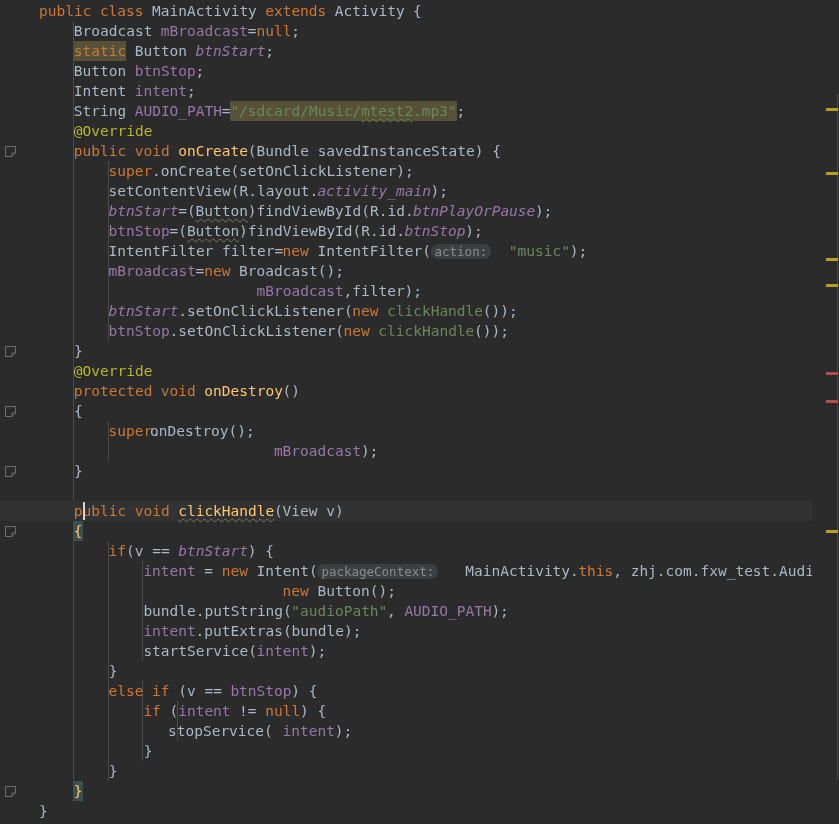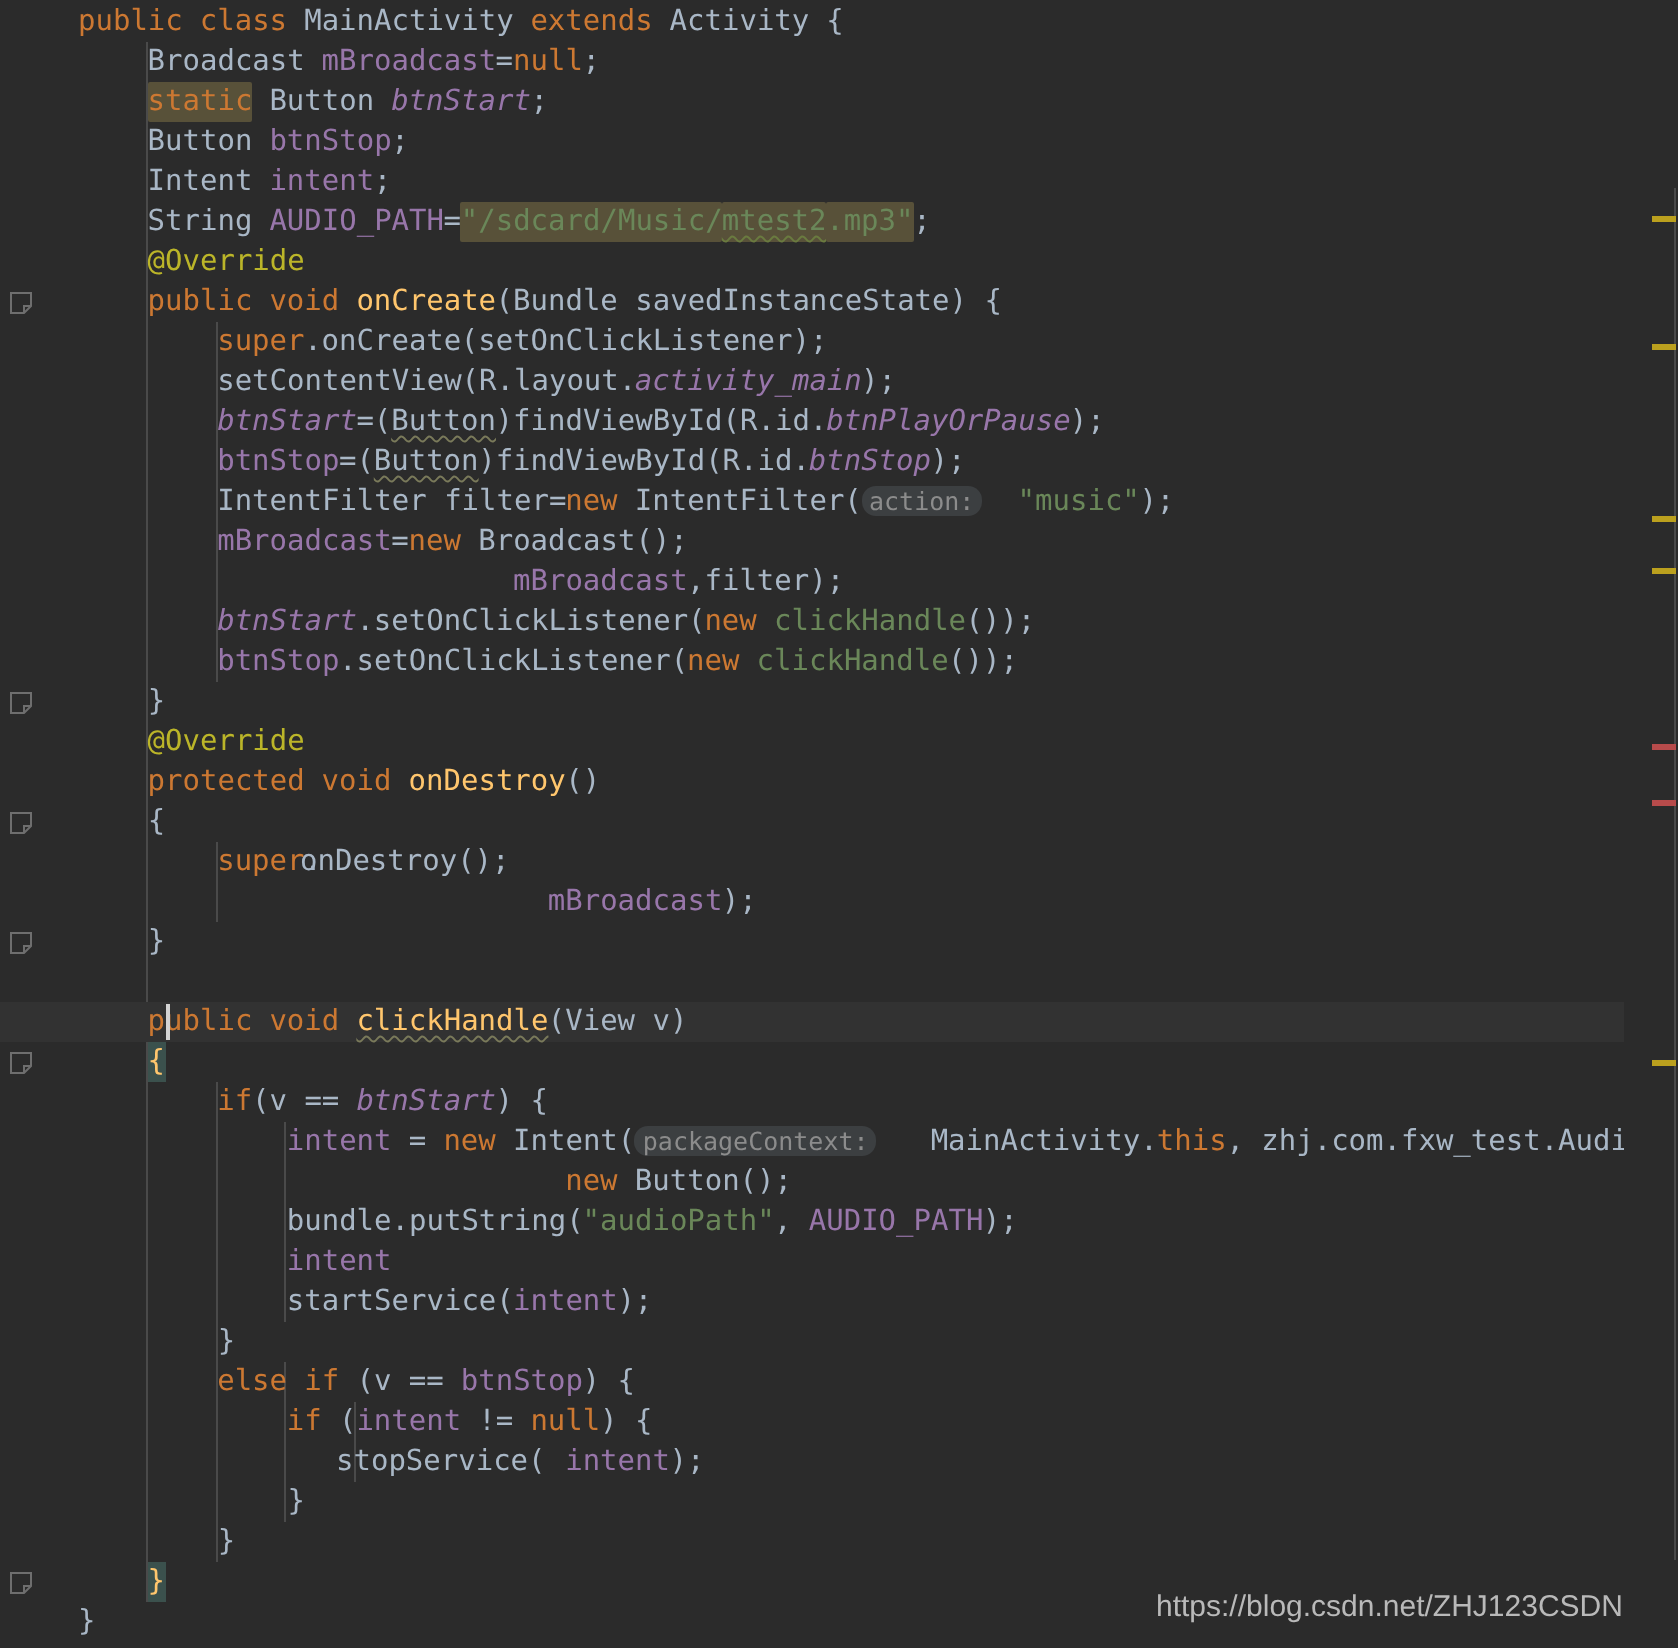--- a/index.html
+++ b/index.html
@@ -188,21 +188,21 @@
         <div class="line" style="top: 421px;"><span class="txt punc" style="left: 39px;">        </span><span class="txt kw" style="left: 108.6px;">super</span><span class="txt punc" style="left: 152.1px;">.</span><span class="txt punc" style="left: 150px;">onDestroy();</span></div>
         <div class="line" style="top: 441px;"><span class="txt punc" style="left: 39px;">        </span><span class="txt fld" style="left: 273.9px;">mBroadcast</span><span class="txt punc" style="left: 360.9px;">);</span></div>
         <div class="line" style="top: 461px;"><span class="txt punc" style="left: 39px;">    }</span></div>
         <div class="line" style="top: 481px;"></div>
         <div class="line" style="top: 501px;"><span class="txt punc" style="left: 39px;">    </span><span class="txt kw" style="left: 73.8px;">public</span><span class="txt punc" style="left: 126px;"> </span><span class="txt kw" style="left: 134.7px;">void</span><span class="txt punc" style="left: 169.5px;"> </span><span class="txt mth wavy-grey" style="left: 178.2px;">clickHandle</span><span class="txt punc" style="left: 273.9px;">(View v)</span></div>
         <div class="line" style="top: 521px;"><span class="txt punc" style="left: 39px;">    </span><span class="txt brace-hl" style="left: 73.8px;">{</span></div>
         <div class="line" style="top: 541px;"><span class="txt punc" style="left: 39px;">        </span><span class="txt kw" style="left: 108.6px;">if</span><span class="txt punc" style="left: 126px;">(v == </span><span class="txt stat" style="left: 178.2px;">btnStart</span><span class="txt punc" style="left: 247.8px;">) {</span></div>
         <div class="line" style="top: 561px;"><span class="txt punc" style="left: 39px;">            </span><span class="txt fld" style="left: 143.4px;">intent</span><span class="txt punc" style="left: 195.6px;"> = </span><span class="txt kw" style="left: 221.7px;">new</span><span class="txt punc" style="left: 247.8px;"> Intent(</span><span class="txt" style="left: 317.4px;"><span class="hint">packageContext:</span></span><span class="txt punc" style="left: 456.6px;"> MainActivity.</span><span class="txt kw" style="left: 578.4px;">this</span><span class="txt punc" style="left: 613.2px;">, zhj.com.fxw_test.AudioService</span></div>
         <div class="line" style="top: 581px;"><span class="txt punc" style="left: 39px;">            </span><span class="txt kw" style="left: 282.6px;">new</span><span class="txt punc" style="left: 308.7px;"> Button();</span></div>
         <div class="line" style="top: 601px;"><span class="txt punc" style="left: 39px;">            </span><span class="txt punc" style="left: 143.4px;">bundle.putString(</span><span class="txt str" style="left: 291.3px;">"audioPath"</span><span class="txt punc" style="left: 387px;">, </span><span class="txt fld" style="left: 404.4px;">AUDIO_PATH</span><span class="txt punc" style="left: 491.4px;">);</span></div>
-        <div class="line" style="top: 621px;"><span class="txt punc" style="left: 39px;">            </span><span class="txt fld" style="left: 143.4px;">intent</span></div>
+        <div class="line" style="top: 621px;"><span class="txt punc" style="left: 39px;">            </span><span class="txt fld" style="left: 143.4px;">intent</span><span class="txt punc" style="left: 195.6px;">.putExtras(bundle);</span></div>
         <div class="line" style="top: 641px;"><span class="txt punc" style="left: 39px;">            </span><span class="txt punc" style="left: 143.4px;">startService(</span><span class="txt fld" style="left: 256.5px;">intent</span><span class="txt punc" style="left: 308.7px;">);</span></div>
         <div class="line" style="top: 661px;"><span class="txt punc" style="left: 39px;">        }</span></div>
         <div class="line" style="top: 681px;"><span class="txt punc" style="left: 39px;">        </span><span class="txt kw" style="left: 108.6px;">else</span><span class="txt punc" style="left: 143.4px;"> </span><span class="txt kw" style="left: 152.1px;">if</span><span class="txt punc" style="left: 169.5px;"> (v == </span><span class="txt fld" style="left: 230.4px;">btnStop</span><span class="txt punc" style="left: 291.3px;">) {</span></div>
         <div class="line" style="top: 701px;"><span class="txt punc" style="left: 39px;">            </span><span class="txt kw" style="left: 143.4px;">if</span><span class="txt punc" style="left: 160.8px;"> (</span><span class="txt fld" style="left: 178.2px;">intent</span><span class="txt punc" style="left: 230.4px;"> != </span><span class="txt kw" style="left: 265.2px;">null</span><span class="txt punc" style="left: 300px;">) {</span></div>
         <div class="line" style="top: 721px;"><span class="txt punc" style="left: 39px;">                </span><span class="txt punc" style="left: 168px;">stopService(</span><span class="txt fld" style="left: 282.6px;">intent</span><span class="txt punc" style="left: 334.8px;">);</span></div>
         <div class="line" style="top: 741px;"><span class="txt punc" style="left: 39px;">            }</span></div>
         <div class="line" style="top: 761px;"><span class="txt punc" style="left: 39px;">        }</span></div>
         <div class="line" style="top: 781px;"><span class="txt punc" style="left: 39px;">    </span><span class="txt brace-hl" style="left: 73.8px;">}</span></div>
         <div class="line" style="top: 801px;"><span class="txt punc" style="left: 39px;">}</span></div>
       </div>
@@ -215,14 +215,13 @@
         <div class="marker warn" style="top: 108px;"></div>
         <div class="marker warn" style="top: 172px;"></div>
         <div class="marker warn" style="top: 258px;"></div>
         <div class="marker warn" style="top: 284px;"></div>
         <div class="marker err" style="top: 372px;"></div>
         <div class="marker err" style="top: 400px;"></div>
         <div class="marker warn" style="top: 530px;"></div>
       </div>
   </div>
 
-  <div class="watermark" style="left:578px;top:795px;">https://blog.csdn.net/ZHJ123CSDN</div>
 </div>
 
 </body></html>

